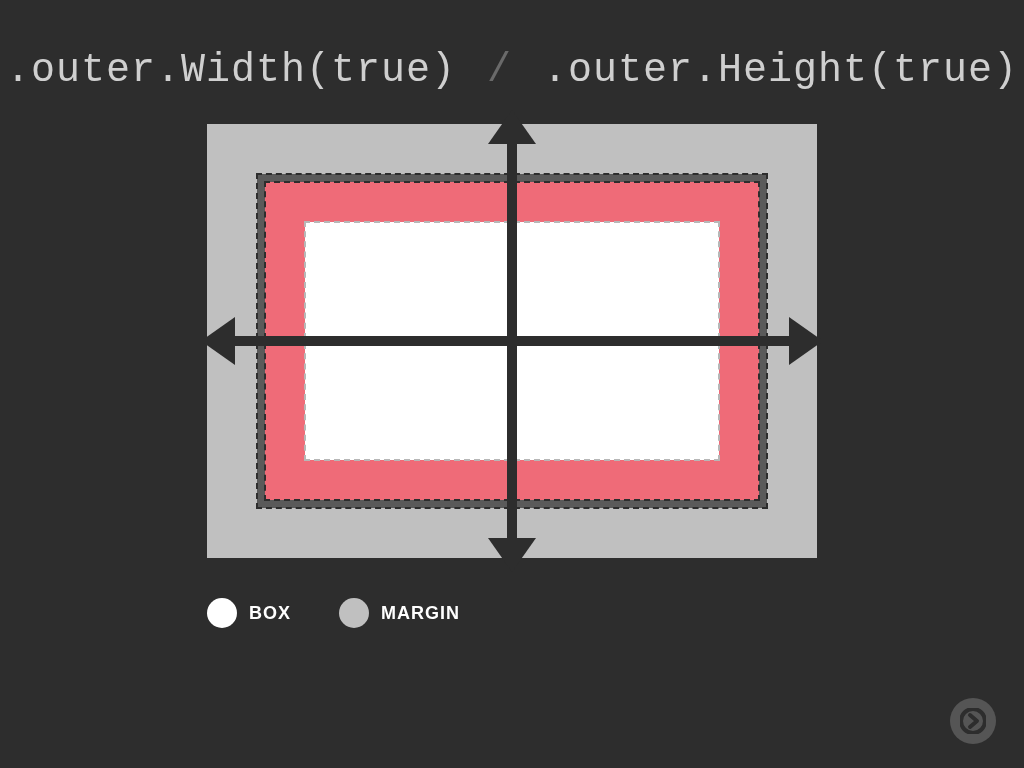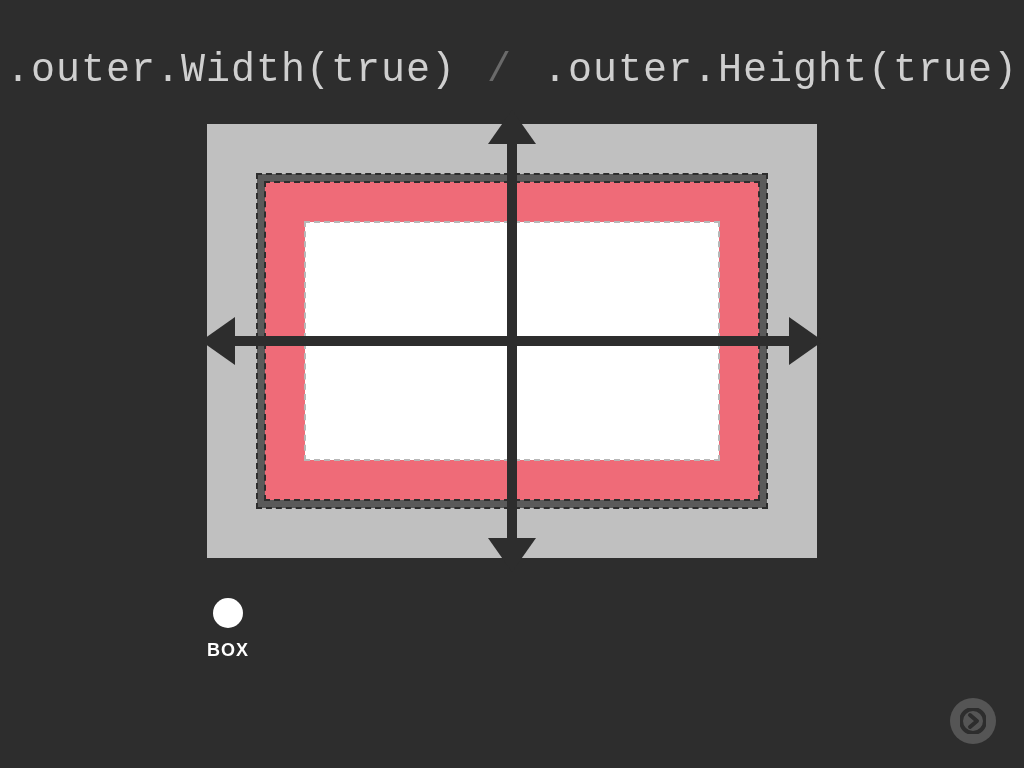--- a/index.html
+++ b/index.html
@@ -121,21 +121,20 @@
     gap: 48px;
     color: #ffffff;
     font-weight: bold;
     font-size: 18px;
     letter-spacing: 1px;
   }
   .legend-item {
     display: flex;
     align-items: center;
     gap: 12px;
-    flex-direction: column;
   }
   .swatch {
     width: 30px;
     height: 30px;
     border-radius: 50%;
     flex: 0 0 30px;
   }
   .swatch.box     { background: #ffffff; }
   .swatch.padding { background: #ef6b78; }
   .swatch.border  { background: #5a5a5a; }
@@ -181,20 +180,24 @@
     <div class="arrowhead up"></div>
     <div class="arrowhead down"></div>
   </div>
 </div>
 
 <div class="legend">
   <div class="legend-item">
     <span class="swatch box"></span>
     <span>BOX</span>
   </div>
+  <div class="legend-item">
+    <span class="swatch margin"></span>
+    <span>MARGIN</span>
+  </div>
 </div>
 
 <div class="next-btn">
   <span>
     <svg width="26" height="26" viewBox="0 0 26 26">
       <circle cx="13" cy="13" r="12" fill="none" stroke="#2d2d2d" stroke-width="4"></circle>
       <path d="M10 7 L17 13 L10 19" fill="none" stroke="#2d2d2d" stroke-width="4" stroke-linecap="round" stroke-linejoin="round"></path>
     </svg>
   </span>
 </div>

